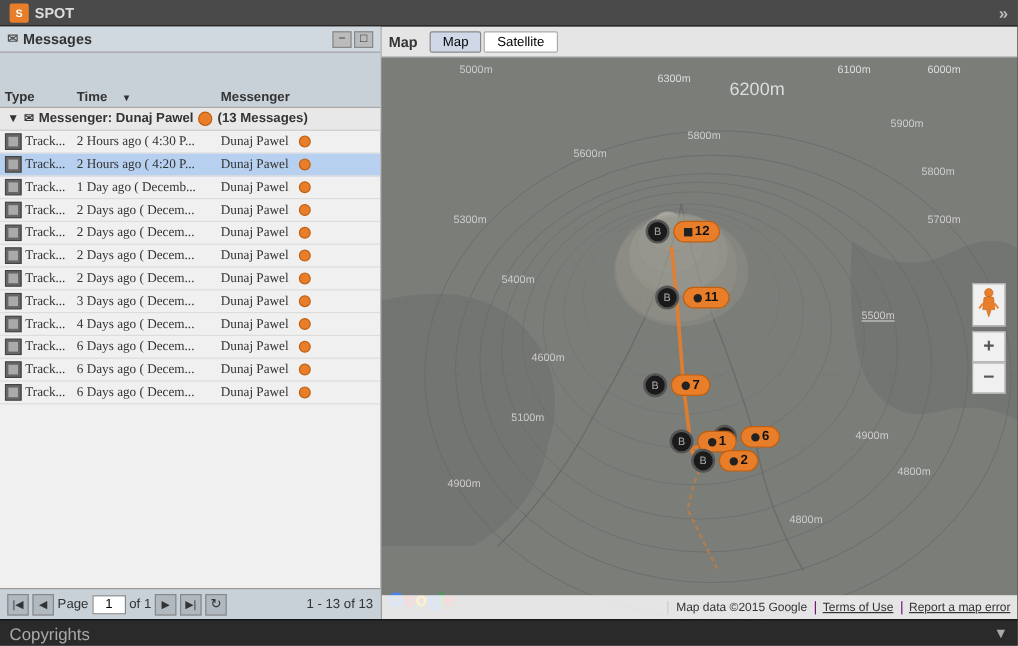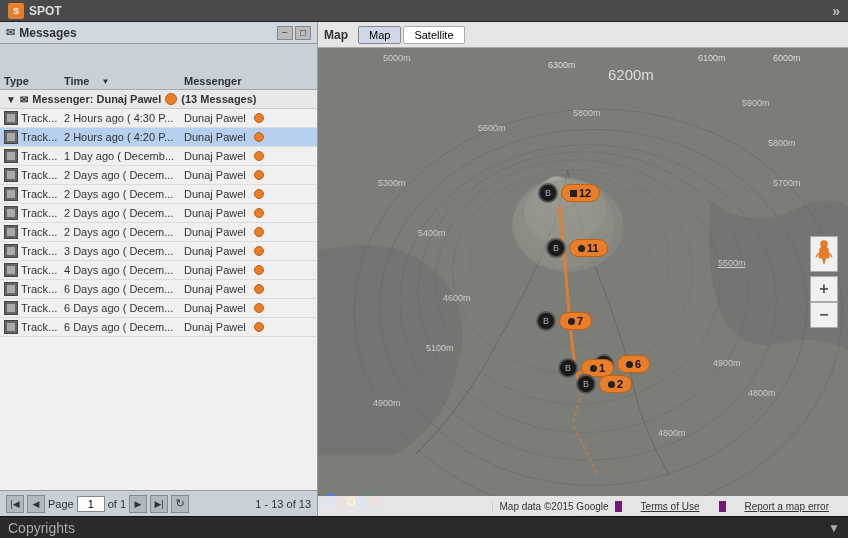--- a/index.html
+++ b/index.html
@@ -20,21 +20,21 @@
     .header-btn { width: 16px; height: 14px; background: #bbb; border: 1px solid #888; cursor: pointer; font-size: 10px; display: flex; align-items: center; justify-content: center; color: #333; }
 
     
     .table-header { display: grid; grid-template-columns: 60px 120px 1fr; background: #c8d0d8; border-bottom: 1px solid #aaa; padding: 2px 4px; }
     .table-header-cell { font-size: 11px; font-weight: bold; color: #333; display: flex; align-items: center; gap: 2px; margin-top: 29px; }
     .sort-arrow { font-size: 8px; }
 
     .messenger-group-header { background: #e8e8e8; padding: 3px 6px; display: flex; align-items: center; gap: 4px; font-size: 11px; font-weight: bold; color: #333; border-bottom: 1px solid #ccc; }
     .messenger-dot { width: 12px; height: 12px; background: #e87d2a; border-radius: 50%; border: 1px solid #c06010; display: inline-block; }
 
-    .table-body { flex: 1; overflow-y: auto; }
+    .table-body { flex: 1; overflow-y: auto; font-family: Liberation Serif, serif; }
     .table-row { display: grid; grid-template-columns: 60px 120px 1fr; padding: 2px 4px; border-bottom: 1px solid #ddd; align-items: center; cursor: pointer; }
     .table-row.selected { background: #b8d0f0; }
     .cell { font-size: 11px; color: #333; overflow: hidden; text-overflow: ellipsis; white-space: nowrap; display: flex; align-items: center; gap: 3px; }
     .cell-icon { width: 14px; height: 14px; background: #666; border: 1px solid #444; display: inline-flex; align-items: center; justify-content: center; }
     .cell-icon-inner { width: 8px; height: 8px; background: #aaa; }
     .messenger-cell { display: flex; align-items: center; gap: 8px; }
     .msg-dot { width: 10px; height: 10px; background: #e87d2a; border-radius: 50%; border: 1px solid #c06010; flex-shrink: 0; }
 
     
     .pagination { background: #c8d0d8; border-top: 1px solid #999; padding: 3px 6px; display: flex; align-items: center; justify-content: space-between; height: 26px; }
@@ -64,21 +64,21 @@
     
     .google-logo { position: absolute; bottom: 6px; left: 6px; z-index: 10; }
     .google-text { font-size: 16px; font-weight: bold; }
     .g-blue { color: #4285f4; }
     .g-red { color: #ea4335; }
     .g-yellow { color: #fbbc05; }
     .g-green { color: #34a853; }
 
     .map-footer { position: absolute; bottom: 0; right: 0; left: 0; height: 20px; background: rgba(255,255,255,0.8); display: flex; align-items: center; justify-content: flex-end; gap: 0; z-index: 10; }
     .map-footer-text { font-size: 10px; color: #333; padding: 0 6px; border-left: 1px solid #ccc; }
-    .map-footer-link { font-size: 10px; color: #333; padding: 0 19px; border-left: 7px solid #701a75; cursor: pointer; text-decoration: underline; text-align: center; }
+    .map-footer-link { font-size: 10px; color: #333; padding: 0 6px; border-left: 1px solid #701a75; cursor: pointer; text-decoration: underline; text-align: center; }
 
     
     .bottom-bar { height: 22px; background: #2a2a2a; border-top: 1px solid #111; display: flex; align-items: center; justify-content: space-between; padding: 0 8px; }
     .copyright-text { font-size: 14px; color: #aaa; }
     .bottom-arrow { font-size: 12px; color: #aaa; }
   </style>
 </head>
 <body>
 
 <div class="top-bar">

